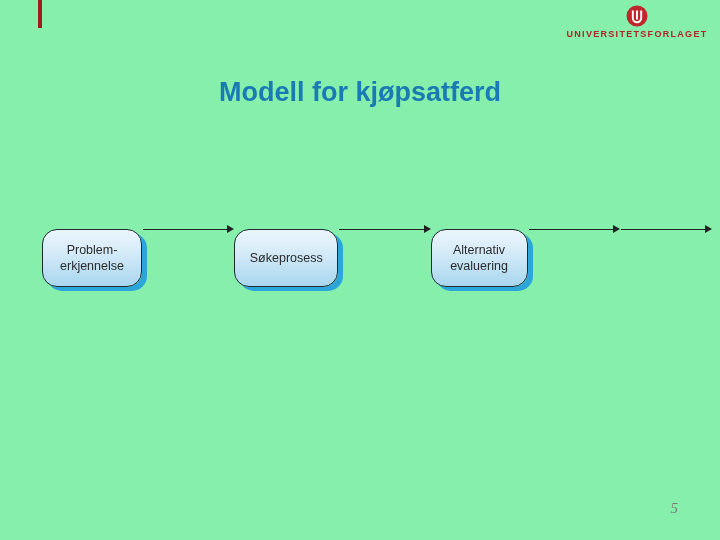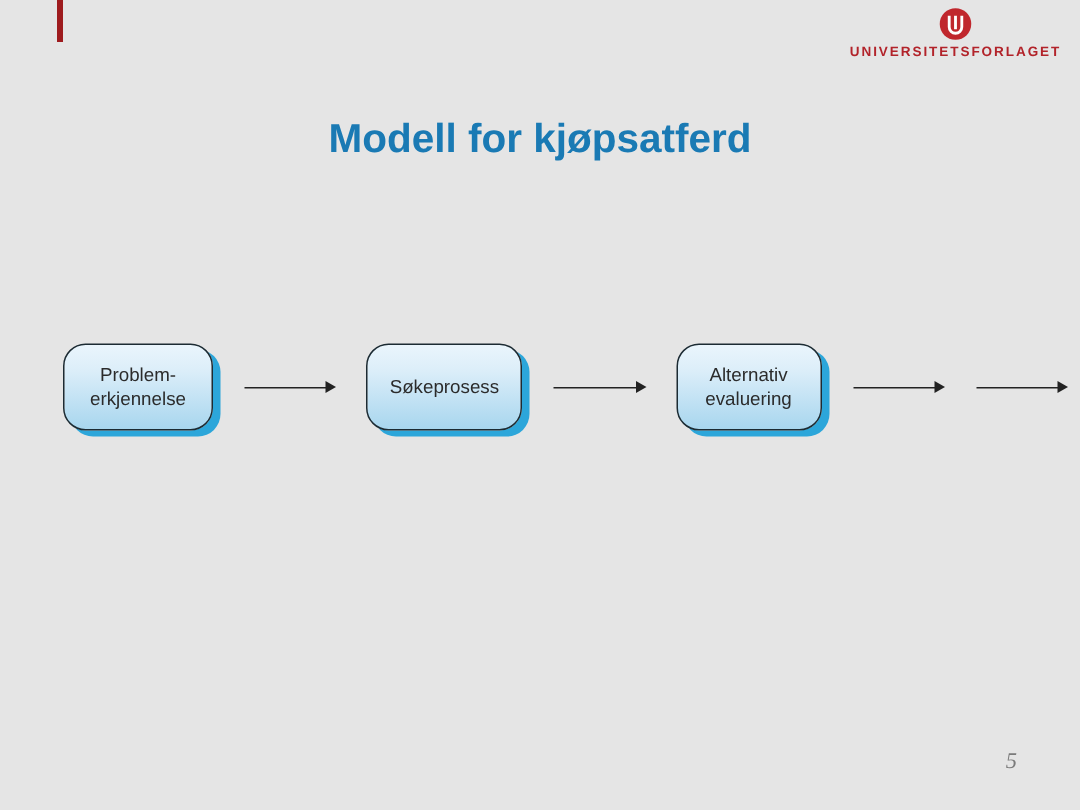--- a/index.html
+++ b/index.html
@@ -1,21 +1,21 @@
 <!DOCTYPE html>
 <html><head>
 <meta charset="utf-8">
 <style>
   * { margin: 0; padding: 0; box-sizing: border-box; }
   html, body { width: 720px; height: 540px; background: #ffffff; overflow: hidden; }
   body { font-family: "Liberation Sans", sans-serif; position: relative; }
 
   .slide {
     position: absolute; inset: 0;
-    background: #e5e5e5;
+    background: #86efac;
   }
 
   
   .red-tab {
     position: absolute;
     left: 38px; top: 0;
     width: 4px; height: 28px;
     background: #9e1b1e;
   }
 
@@ -46,22 +46,20 @@
     color: #1a7ab4;
     letter-spacing: 0px;
   }
 
   
   .diagram {
     position: absolute;
     top: 229px; left: 42px;
     width: 670px; height: 58px;
     display: flex;
-    align-items: center;
-    gap: 20px;
   }
   .step {
     height: 58px;
     flex: 0 0 auto;
     display: flex; align-items: center; justify-content: center;
     background: linear-gradient(to bottom, #eaf5fc 0%, #dcEEf9 30%, #c2e2f4 65%, #a8d6ee 100%);
     border: 1px solid #1c2b33;
     border-radius: 15px;
     box-shadow: 5px 4px 0 0 #2ca6da;
     text-align: center;

